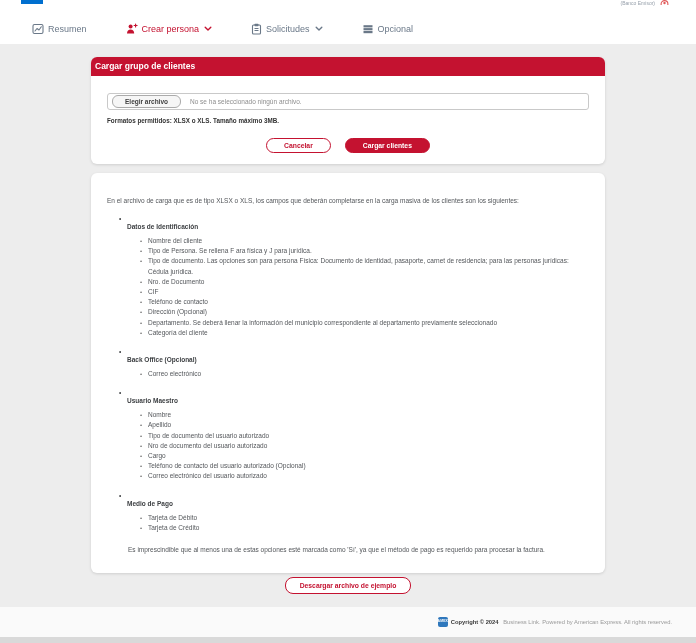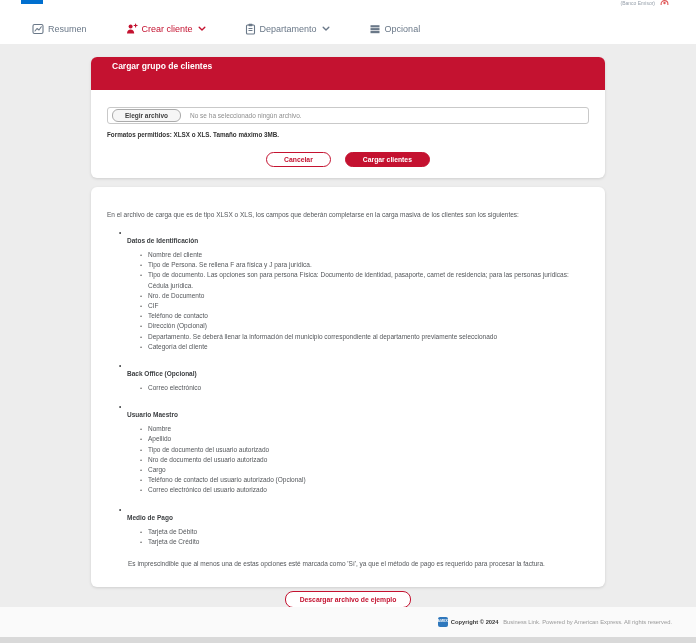--- a/index.html
+++ b/index.html
@@ -24,22 +24,22 @@
   .nav-item { display:flex; align-items:center; gap:4px; font-size:9px; color:#6a7888; cursor:pointer; white-space:nowrap;padding-left:24px; }
   .nav-item .ic { display:flex; }
   .nav-item.active { color:#c41230; }
   .chev { margin-left:1px; display:flex; }
 
   
   .content { background:#ededed; height:563px; padding-top:13px; flex:0 0 auto; overflow:hidden; }
   .card { width:514px; margin:0 auto; background:#fff; border-radius:6px; box-shadow:0 1px 3px rgba(0,0,0,.13); }
 
   
-  .card-header { height:33px; background:#c41230; border-radius:6px 6px 0 0; color:#fff;
-                 font-size:8.5px; font-weight:bold; line-height:19px; padding-left:21px; }
+  .card-header { height:19px; background:#c41230; border-radius:6px 6px 0 0; color:#fff;
+                 font-size:8.5px; font-weight:bold; line-height:19px; padding-left:4px; }
   .card-body { padding:17px 16px 11px; }
   .file-input { height:17px; border:1px solid #c9c9c9; border-radius:3px; background:#fff;
                 display:flex; align-items:center; gap:9px; padding:0 4px; }
   .file-btn { font-family:inherit; font-size:6.5px; font-weight:bold; color:#3f3f3f; background:#f6f6f6;
               border:1px solid #ababab; border-radius:6px; padding:2px 12px; line-height:1.2; cursor:pointer; }
   .file-status { font-size:6.5px; color:#8d8d8d; }
   .hint { margin-top:7px; font-size:6.3px; font-weight:600; color:#333; }
   .btn-row { display:flex; justify-content:center; gap:14px; margin-top:14px; }
   .btn { font-family:inherit; font-size:6.8px; font-weight:bold; height:15px; border-radius:8px;
          padding:0 17px; line-height:13px; cursor:pointer; }
@@ -98,36 +98,36 @@
       <span>Resumen</span>
     </div>
     <div class="nav-item active">
       <span class="ic">
         <svg width="12" height="12" viewBox="0 0 12 12">
             <circle cx="4.6" cy="3.6" r="2" fill="#c41230"></circle>
             <path d="M1 10.5 C1 7.6 2.6 6.4 4.6 6.4 C6.6 6.4 8.2 7.6 8.2 10.5 Z" fill="#c41230"></path>
             <path d="M9.6 1 v3 M8.1 2.5 h3" stroke="#c41230" stroke-width="1.1" stroke-linecap="round"></path>
           </svg>
       </span>
-      <span>Crear cliente</span>
+      <span>Crear persona</span>
       <span class="chev">
         <svg width="8" height="6" viewBox="0 0 8 6">
             <path d="M1.2 1.3 L4 4 L6.8 1.3" fill="none" stroke="#c41230" stroke-width="1.4" stroke-linecap="round" stroke-linejoin="round"></path>
           </svg>
       </span>
     </div>
     <div class="nav-item">
       <span class="ic">
         <svg width="11" height="12" viewBox="0 0 11 12">
             <rect x="1.5" y="2" width="8" height="9" rx="1" fill="none" stroke="#6a7888" stroke-width="1.1"></rect>
             <rect x="3.5" y="0.8" width="4" height="2.4" rx="0.6" fill="#6a7888"></rect>
             <path d="M3.5 5.5 h4 M3.5 7.5 h4" stroke="#6a7888" stroke-width="1"></path>
           </svg>
       </span>
-      <span>Departamento</span>
+      <span>Solicitudes</span>
       <span class="chev">
         <svg width="8" height="6" viewBox="0 0 8 6">
             <path d="M1.2 1.3 L4 4 L6.8 1.3" fill="none" stroke="#6a7888" stroke-width="1.4" stroke-linecap="round" stroke-linejoin="round"></path>
           </svg>
       </span>
     </div>
     <div class="nav-item">
       <span class="ic">
         <svg width="12" height="12" viewBox="0 0 12 12">
             <rect x="1.5" y="2.2" width="9" height="2.2" fill="#6a7888"></rect>

